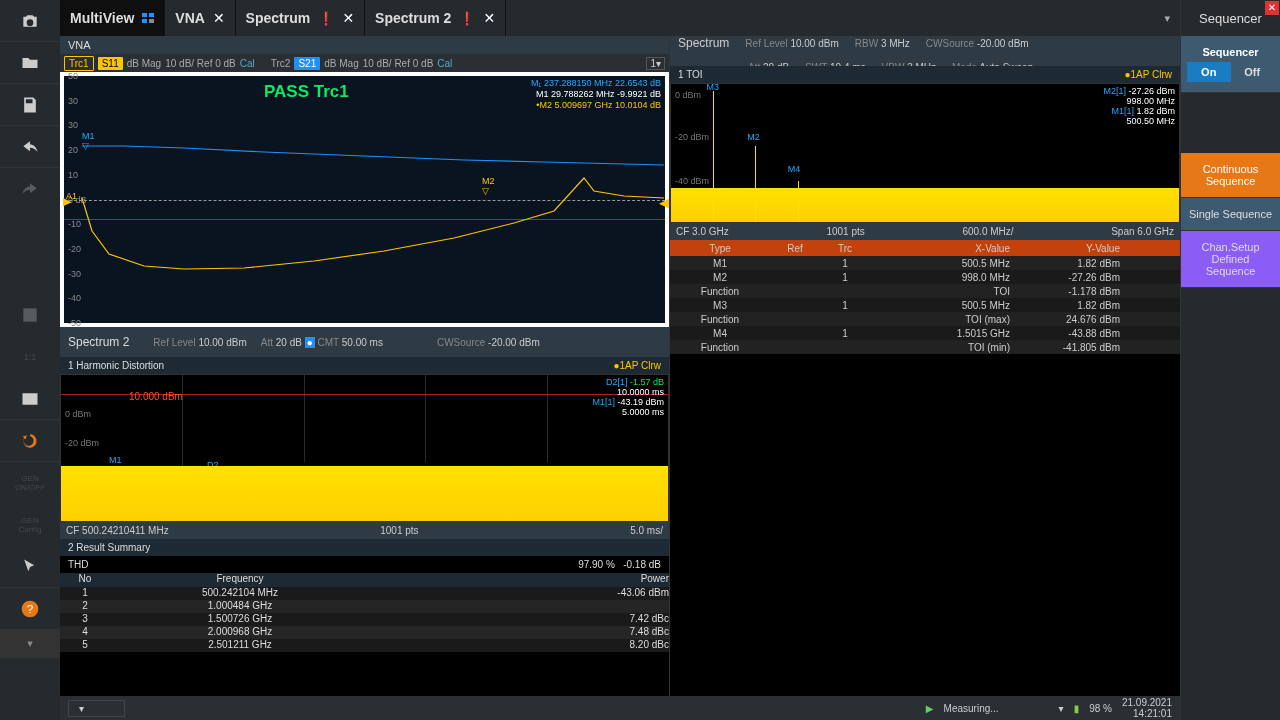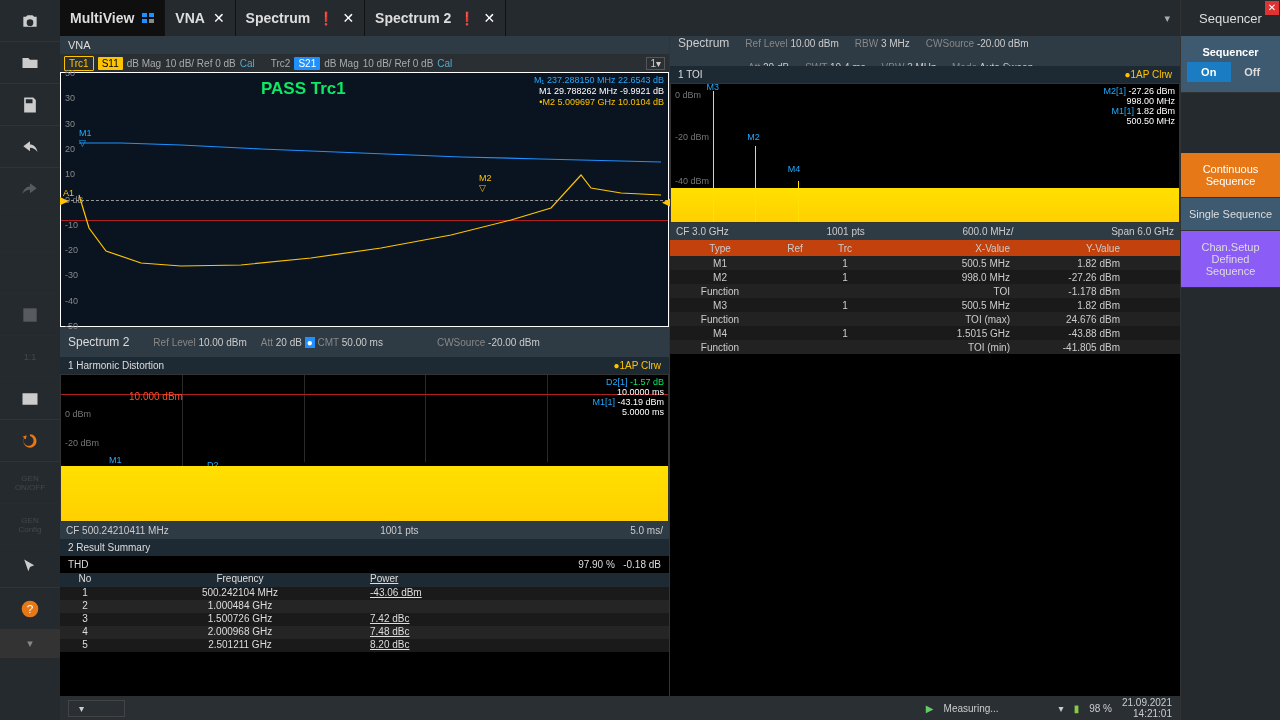--- a/index.html
+++ b/index.html
@@ -26,21 +26,21 @@
 .right-col { flex: 1; display: flex; flex-direction: column; }
 
 .panel-hdr { background: #2e3a44; color: #ddd; font-size: 11px; padding: 3px 8px; display: flex; align-items: center; }
 .panel-hdr.small { font-size: 10px; }
 .trace-bar { background: #2a2f34; display: flex; align-items: center; height: 18px; font-size: 10px; padding: 0 4px; gap: 4px; }
 .tr-tag { padding: 1px 4px; background: #000; color: #fff; border-radius: 1px; }
 .tr-yellow { background: #ffc400; color: #000; }
 .tr-blue { background: #1e90ff; color: #fff; }
 .tr-gray { color: #aaa; }
 
-.vna-plot { position: relative; height: 255px; background: #0a1420; border: 1px solid #ffffff; }
+.vna-plot { position: relative; height: 255px; background: #0a1420; border: 4px solid #ffffff; }
 .y-tick { position: absolute; left: 4px; font-size: 9px; color: #888; transform: translateY(-5px); }
 .pass-label { position: absolute; left: 200px; top: 6px; color: #0de865; font-size: 17px; font-weight: bold; }
 .marker-info { position: absolute; right: 4px; top: 2px; font-size: 9px; text-align: right; line-height: 11px; }
 .marker-info .cyan { color: #2af; }
 .marker-info .wht { color: #fff; }
 .marker-info .yel { color: #ffc400; }
 
 .x-info { background: #2e3a44; display: flex; align-items: center; justify-content: space-between; height: 17px; font-size: 10px; padding: 0 6px; }
 .ch-tag { background: #1e90ff; color: #fff; padding: 0 4px; margin-right: 6px; }
 
@@ -62,21 +62,21 @@
 .col-trc { width: 50px; text-align: center; }
 .col-x { width: 170px; text-align: right; padding-right: 30px; }
 .col-y { flex: 1; text-align: right; padding-right: 60px; }
 
 .thd-tbl { background: #1a1a1a; font-size: 10px; color: #ddd; }
 .thd-hdr-row { display: flex; background: #1e2a33; height: 14px; }
 .thd-row { display: flex; height: 13px; }
 .thd-row:nth-child(even) { background: #252525; }
 .thd-no { width: 50px; text-align: center; }
 .thd-freq { width: 260px; text-align: center; }
-.thd-pwr { flex: 1; text-align: left; text-decoration: underline; }
+.thd-pwr { flex: 1; text-align: right; }
 
 .right-panel { width: 100px; background: #252a2e; display: flex; flex-direction: column; border-left: 1px solid #333; }
 .rp-title { background: #252a2e; color: #ddd; height: 36px; display: flex; align-items: center; justify-content: center; font-size: 13px; }
 .rp-btn { padding: 10px 6px; text-align: center; font-size: 11px; color: #ddd; border-bottom: 1px solid #333; cursor: pointer; }
 .rp-btn.seq-hdr { background: #3e5a70; color: #fff; font-weight: bold; }
 .rp-toggle { display: flex; height: 20px; }
 .rp-toggle-on { flex: 1; background: #1a7dc4; color: #fff; display: flex; align-items: center; justify-content: center; }
 .rp-toggle-off { flex: 1; background: #3e5a70; color: #ddd; display: flex; align-items: center; justify-content: center; }
 .rp-btn.orange { background: #e67817; color: #fff; }
 .close-x { position: absolute; right: 1px; top: 1px; width: 14px; height: 14px; background: #d33; color: #fff; text-align: center; line-height: 13px; font-size: 10px; cursor: pointer; }

